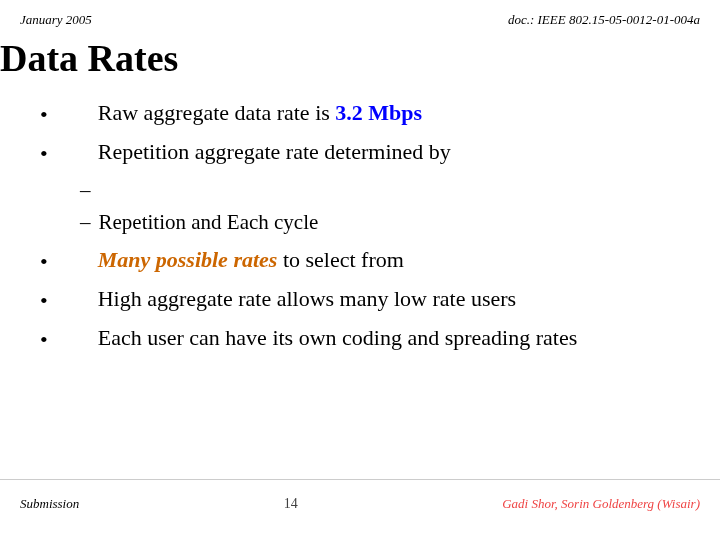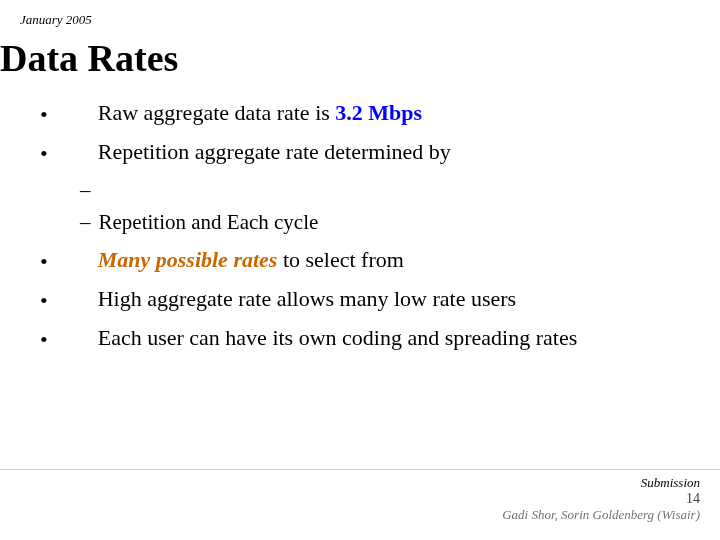--- a/index.html
+++ b/index.html
@@ -109,49 +109,49 @@
       flex-shrink: 0;
     }
 
     .footer {
       position: absolute;
       bottom: 12px;
       left: 0;
       right: 0;
       display: flex;
       justify-content: space-between;
-      align-items: flex-end;
-      padding: 5px 20px;
+      align-items: center;
+      padding: 16px 20px;
       border-top: 1px solid #cccccc;
-      flex-direction: column;
     }
 
     .footer-left {
       font-size: 13px;
       color: #000000;
       font-style: italic;
     }
 
     .footer-center {
       font-size: 14px;
       color: #404040;
     }
 
     .footer-right {
       font-size: 13px;
-      color: #737373;
+      color: #ef4444;
       font-style: italic;
     }
   </style>
 </head>
 <body>
 
 <div class="slide">
   <div class="header">
     <span class="header-left">January 2005</span>
+    <span class="header-right">doc.: IEEE 802.15-05-0012-01-004a</span>
   </div>
 
   <div class="title">Data Rates</div>
 
   <div class="content">
 
     <div class="bullet-item">
       <span class="bullet-dot">•</span>
       <span class="bullet-text">
         <span>Raw aggregate data rate is </span><span class="highlight-blue">3.2 Mbps</span>

